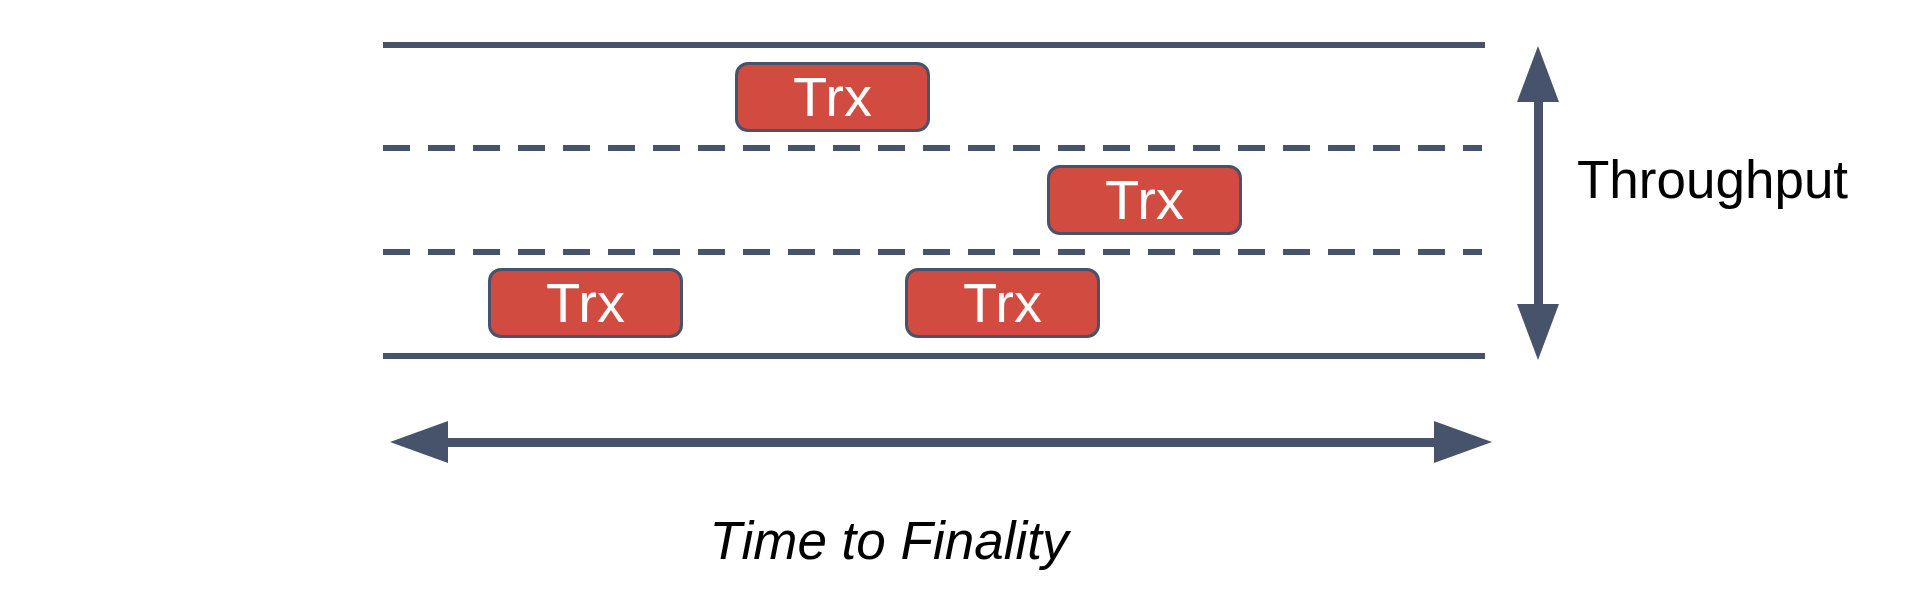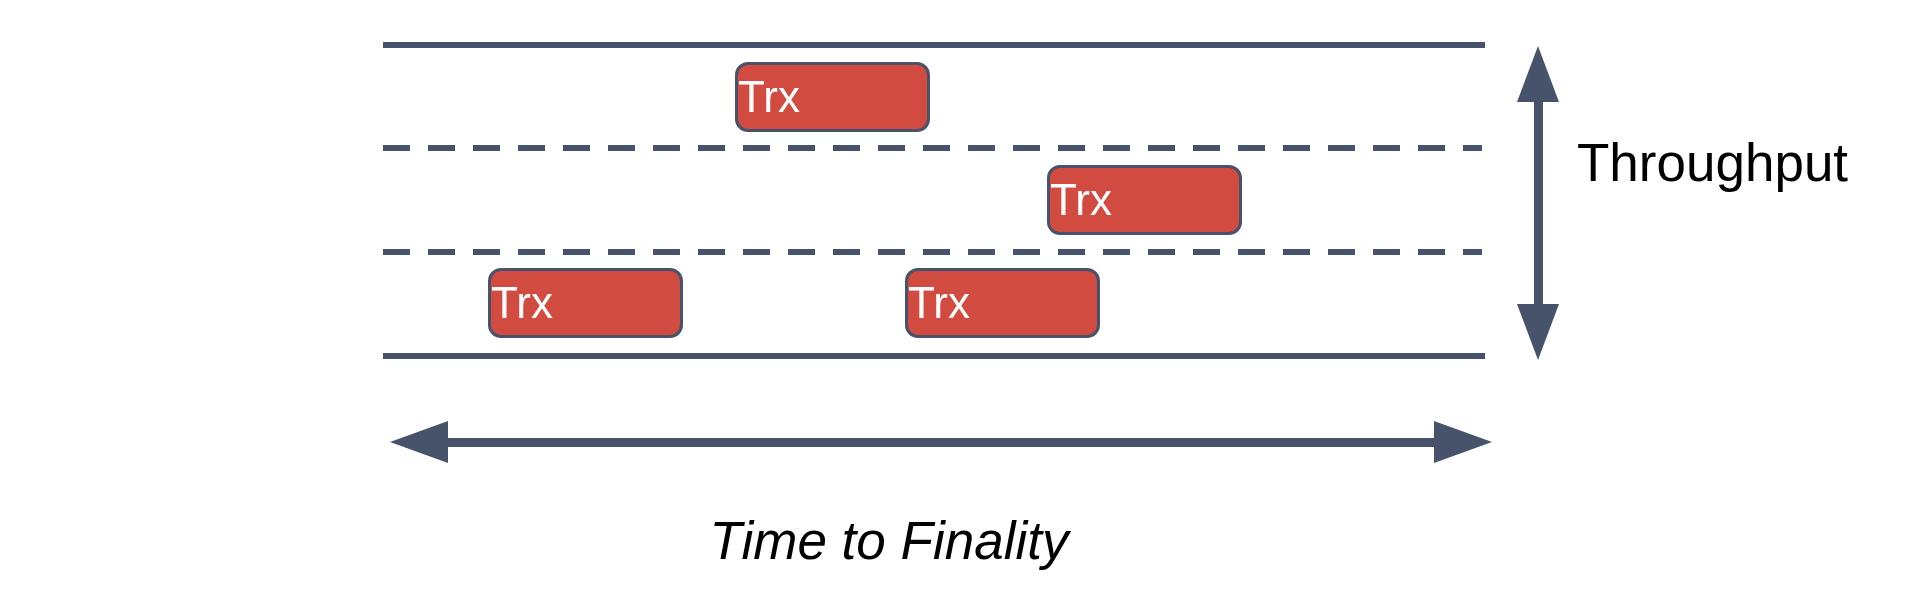--- a/index.html
+++ b/index.html
@@ -38,22 +38,23 @@
   .trx {
     position: absolute;
     width: 195px;
     height: 70px;
     box-sizing: border-box;
     background: #D24B40;
     border: 3px solid #47536A;
     border-radius: 13px;
     display: flex;
     align-items: center;
+    justify-content: center;
     color: #ffffff;
-    font-size: 44px;
+    font-size: 56px;
     line-height: 1;
   }
   .trx.b1 { left: 735px;  top: 62px;  }
   .trx.b2 { left: 1047px; top: 165px; }
   .trx.b3 { left: 488px;  top: 268px; }
   .trx.b4 { left: 905px;  top: 268px; }
   
   .v-shaft {
     position: absolute;
     left: 1534px;
@@ -92,21 +93,21 @@
   .h-head.left  { left: 390px;  border-right: 58px solid #47536A; }
   .h-head.right { left: 1434px; border-left: 58px solid #47536A; }
   
   .axis-label {
     position: absolute;
     color: #000000;
     font-size: 53px;
     line-height: 60px;
     white-space: nowrap;
   }
-  .axis-label.throughput { left: 1577px; top: 133px; }
+  .axis-label.throughput { left: 1577px; top: 150px; }
   .axis-label.finality {
     left: 639px;
     top: 511px;
     width: 500px;
     text-align: center;
     font-style: italic;
   }
 </style>
 </head>
 <body>

